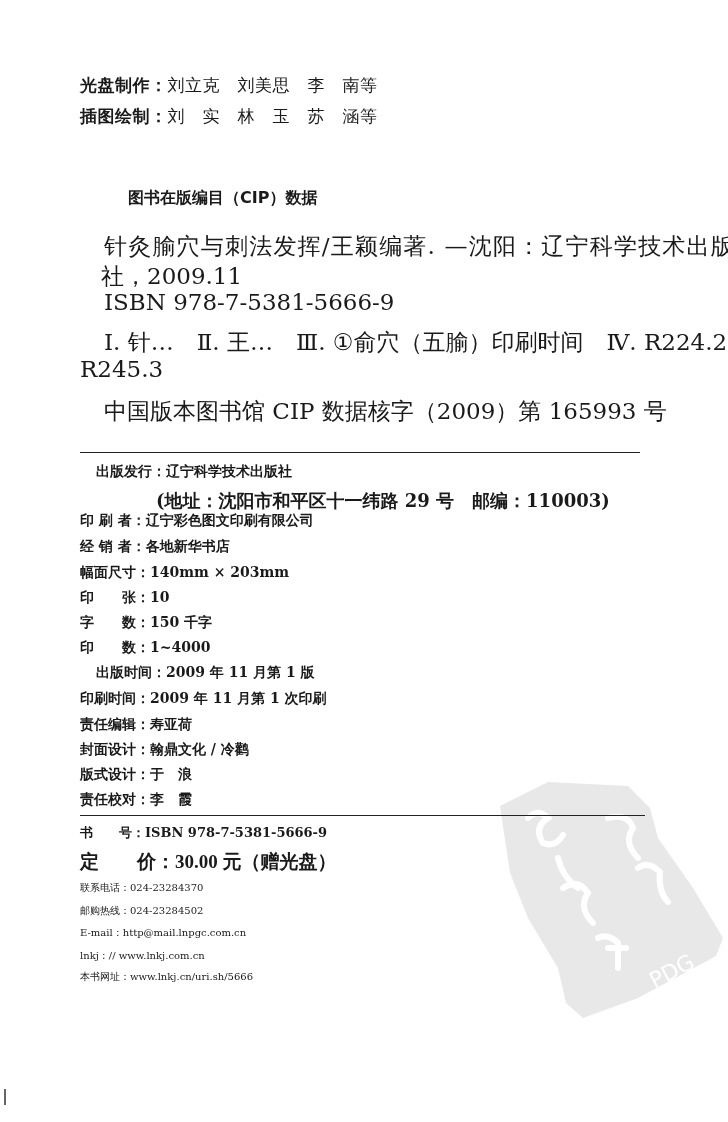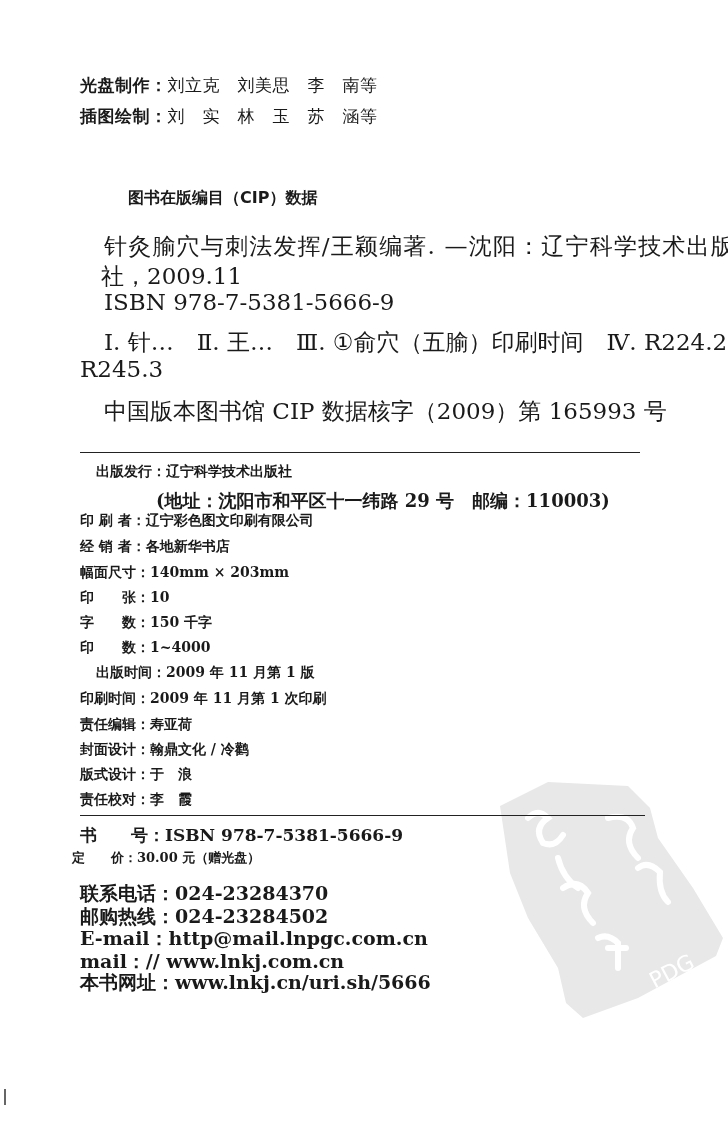--- a/index.html
+++ b/index.html
@@ -6,21 +6,21 @@
   body { width: 728px; height: 1122px; position: relative; overflow: hidden;
          font-family: "DejaVu Serif", "Liberation Serif", serif; color: #1a1a1a; }
   .abs { position: absolute; white-space: nowrap; }
   .credit { font-size: 17px; letter-spacing: 0.5px; }
   .credit .lbl { font-family: "DejaVu Sans", sans-serif; font-weight: bold; }
   .cip-title { font-family: "DejaVu Sans", sans-serif; font-weight: bold; font-size: 16px; }
   .cip { font-size: 23px; }
   .rule { position: absolute; height: 0; border-top: 1.5px solid #222; }
   .info { font-size: 14px; font-weight: bold; font-family: "DejaVu Serif", serif; }
   .info .lbl { display: inline-block; }
-  .contact { font-size: 19px; font-weight: bold; }
+  .contact { font-size: 10px; font-weight: normal; }
   .watermark { position: absolute; left: 488px; top: 778px; width: 240px; height: 240px; }
   .margin-mark { position: absolute; left: 4px; top: 1089px; width: 2px; height: 16px; background: #666; }
 </style>
 </head>
 <body>
 
 <div class="abs credit" style="left:80px; top:74px;">
   <span class="lbl">光盘制作：</span><span>刘立克　刘美思　李　南等</span>
 </div>
 <div class="abs credit" style="left:80px; top:105px;">
@@ -60,22 +60,22 @@
     <path d="M120 40 q20 -5 25 10 q-10 15 5 30"></path>
     <path d="M150 90 q10 -8 22 4 q-2 20 8 30"></path>
     <path d="M75 110 q15 -10 25 5 q-10 15 5 30"></path>
     <path d="M110 160 q10 -5 20 5 v25 M120 170 h18"></path>
   </g>
   <text x="160" y="205" font-family="DejaVu Sans, sans-serif" font-size="22" fill="#ffffff" transform="rotate(-28 175 195)">PDG</text>
 </svg>
 
 <div class="rule" style="left:80px; top:815px; width:565px;"></div>
 
-<div class="abs info" style="left:80px; top:824px; font-size:17px;"><span class="lbl">书　　号：</span><span>ISBN 978-7-5381-5666-9</span></div>
-<div class="abs info" style="left:72px; top:849px; font-size:13px;"><span class="lbl">定　　价：</span><span>30.00 元（赠光盘）</span></div>
+<div class="abs info" style="left:80px; top:824px; font-size:13px;"><span class="lbl">书　　号：</span><span>ISBN 978-7-5381-5666-9</span></div>
+<div class="abs info" style="left:80px; top:849px; font-size:19px;font-family:Liberation Serif, serif;"><span class="lbl">定　　价：</span><span>30.00 元（赠光盘）</span></div>
 
 <div class="abs contact" style="left:80px; top:881px;"><span>联系电话：</span><span>024-23284370</span></div>
 <div class="abs contact" style="left:80px; top:904px;"><span>邮购热线：</span><span>024-23284502</span></div>
 <div class="abs contact" style="left:80px; top:926px;"><span>E-mail：</span><span>http@mail.lnpgc.com.cn</span></div>
-<div class="abs contact" style="left:80px; top:949px;"><span>mail：</span><span>// www.lnkj.com.cn</span></div>
+<div class="abs contact" style="left:80px; top:949px;"><span>lnkj：</span><span>// www.lnkj.com.cn</span></div>
 <div class="abs contact" style="left:80px; top:970px;"><span>本书网址：</span><span>www.lnkj.cn/uri.sh/5666</span></div>
 
 <div class="margin-mark"></div>
 
 </body></html>

